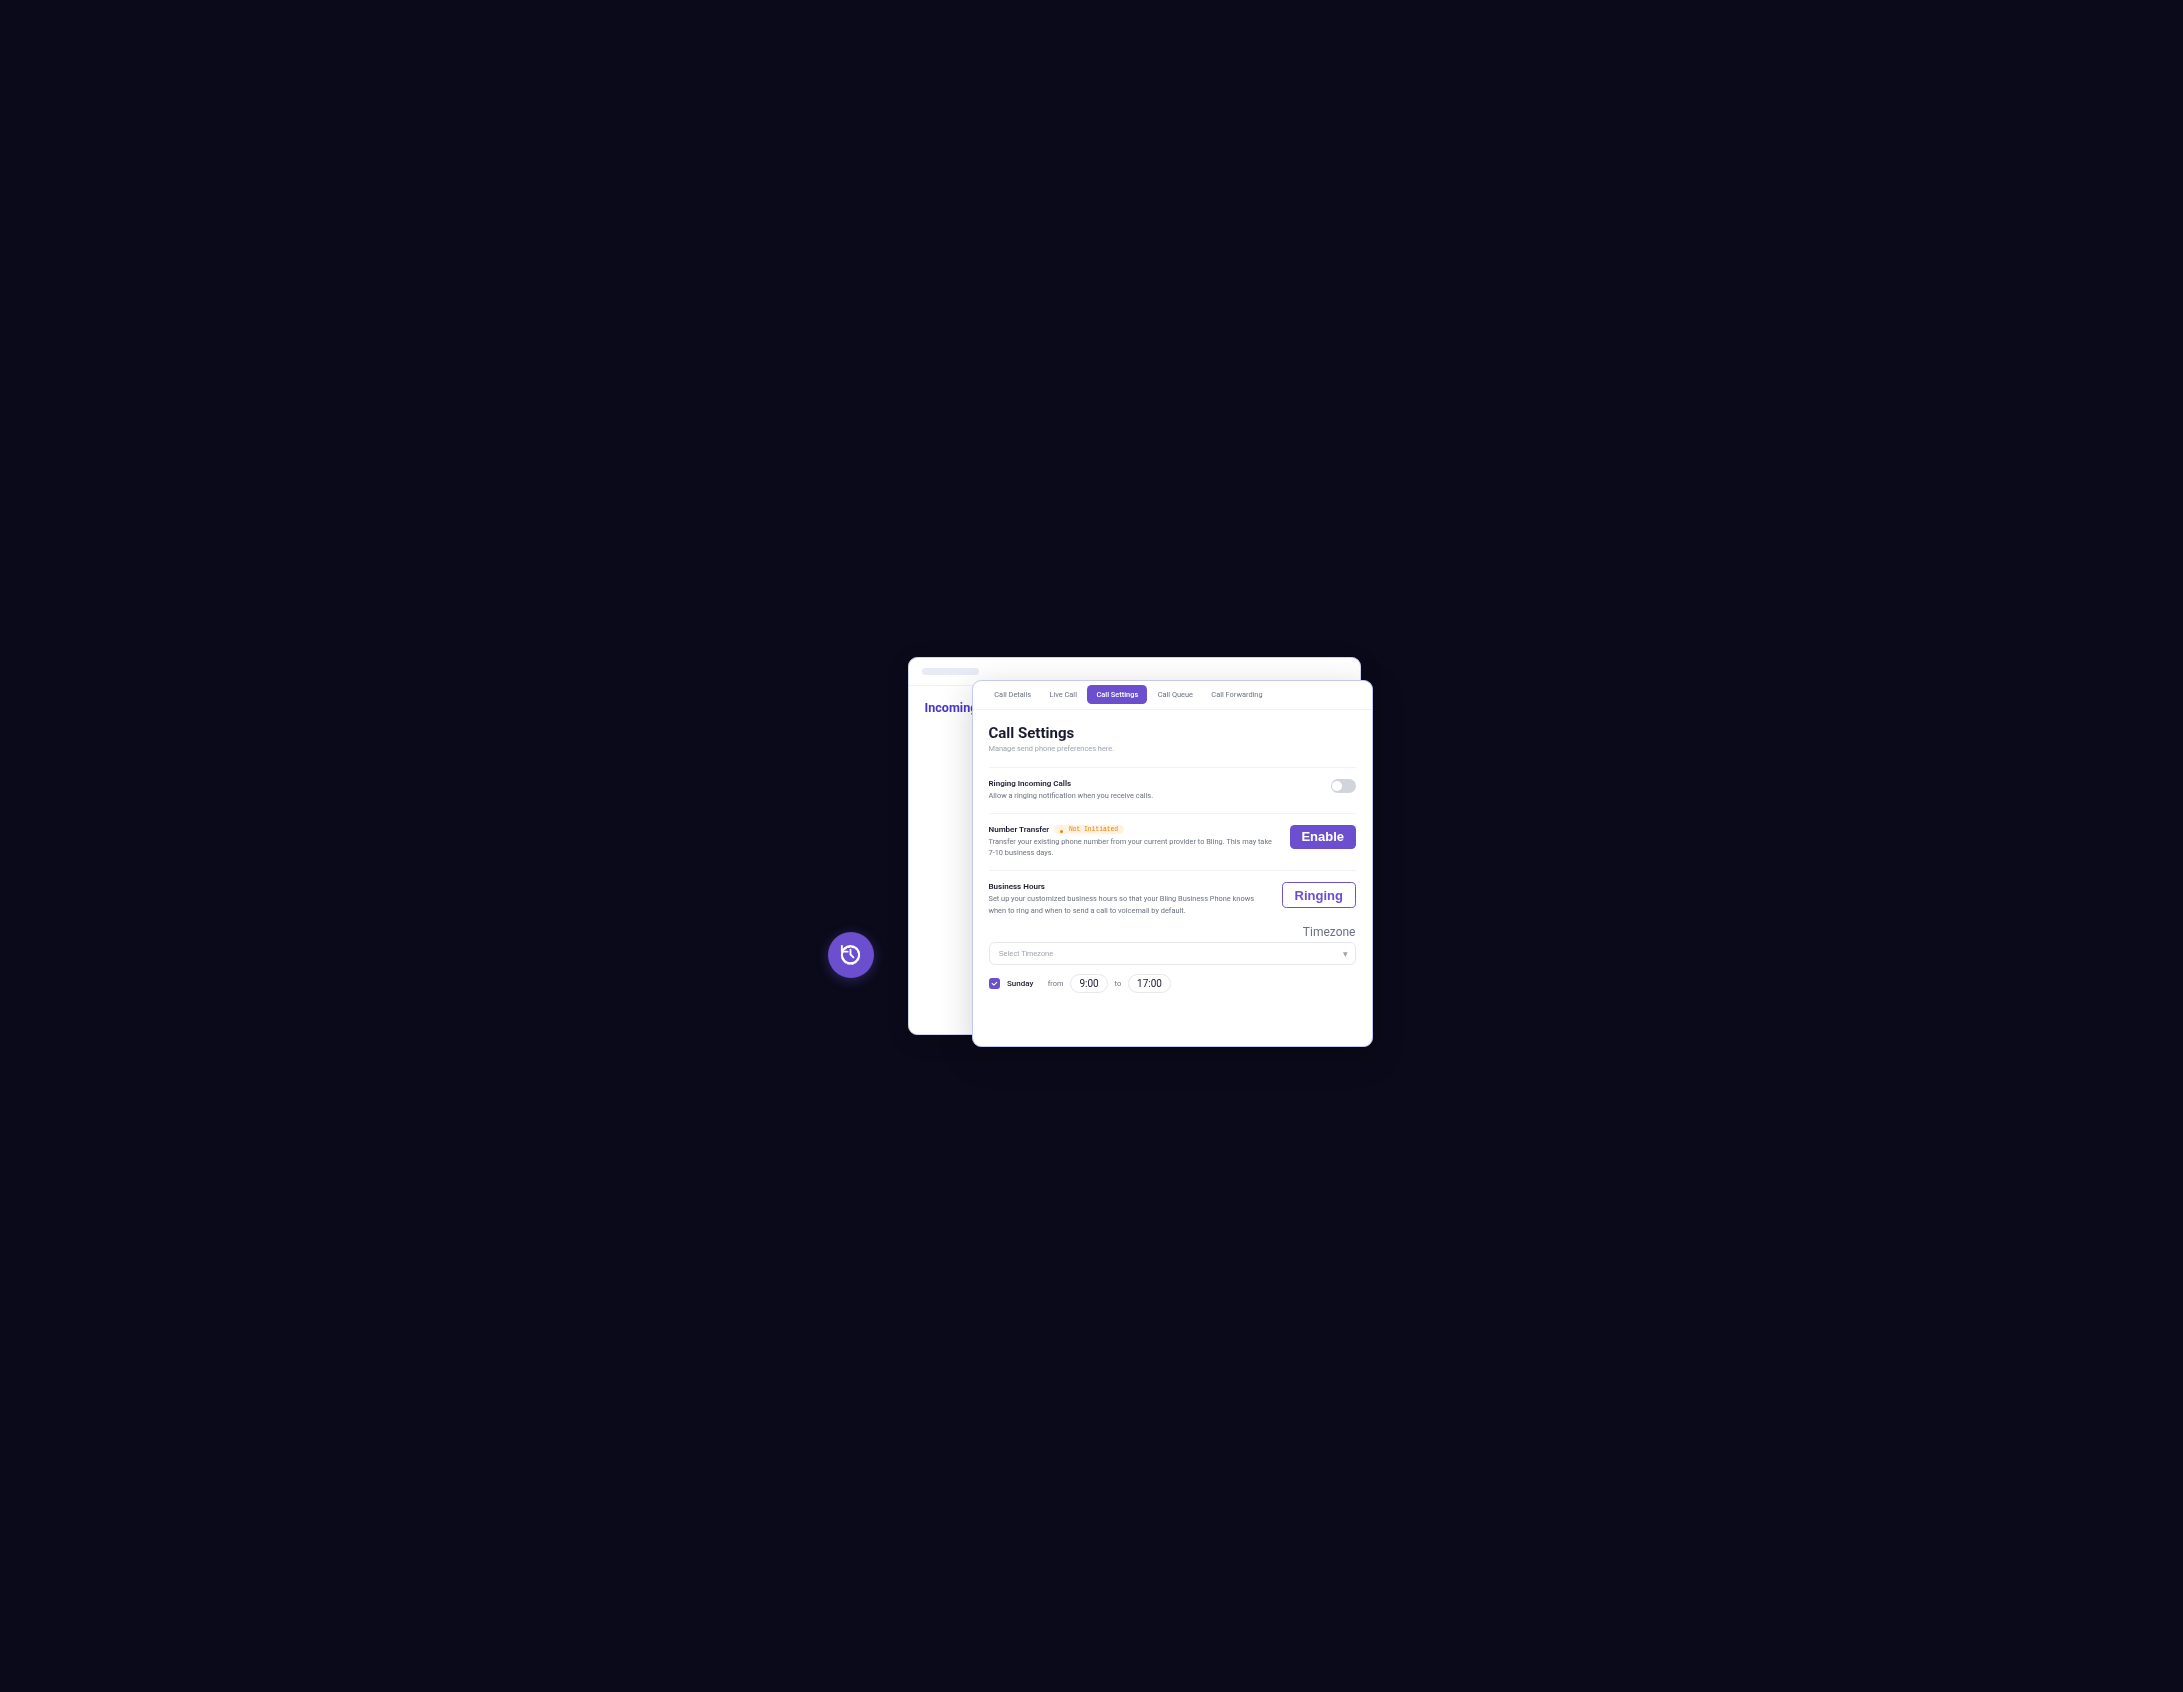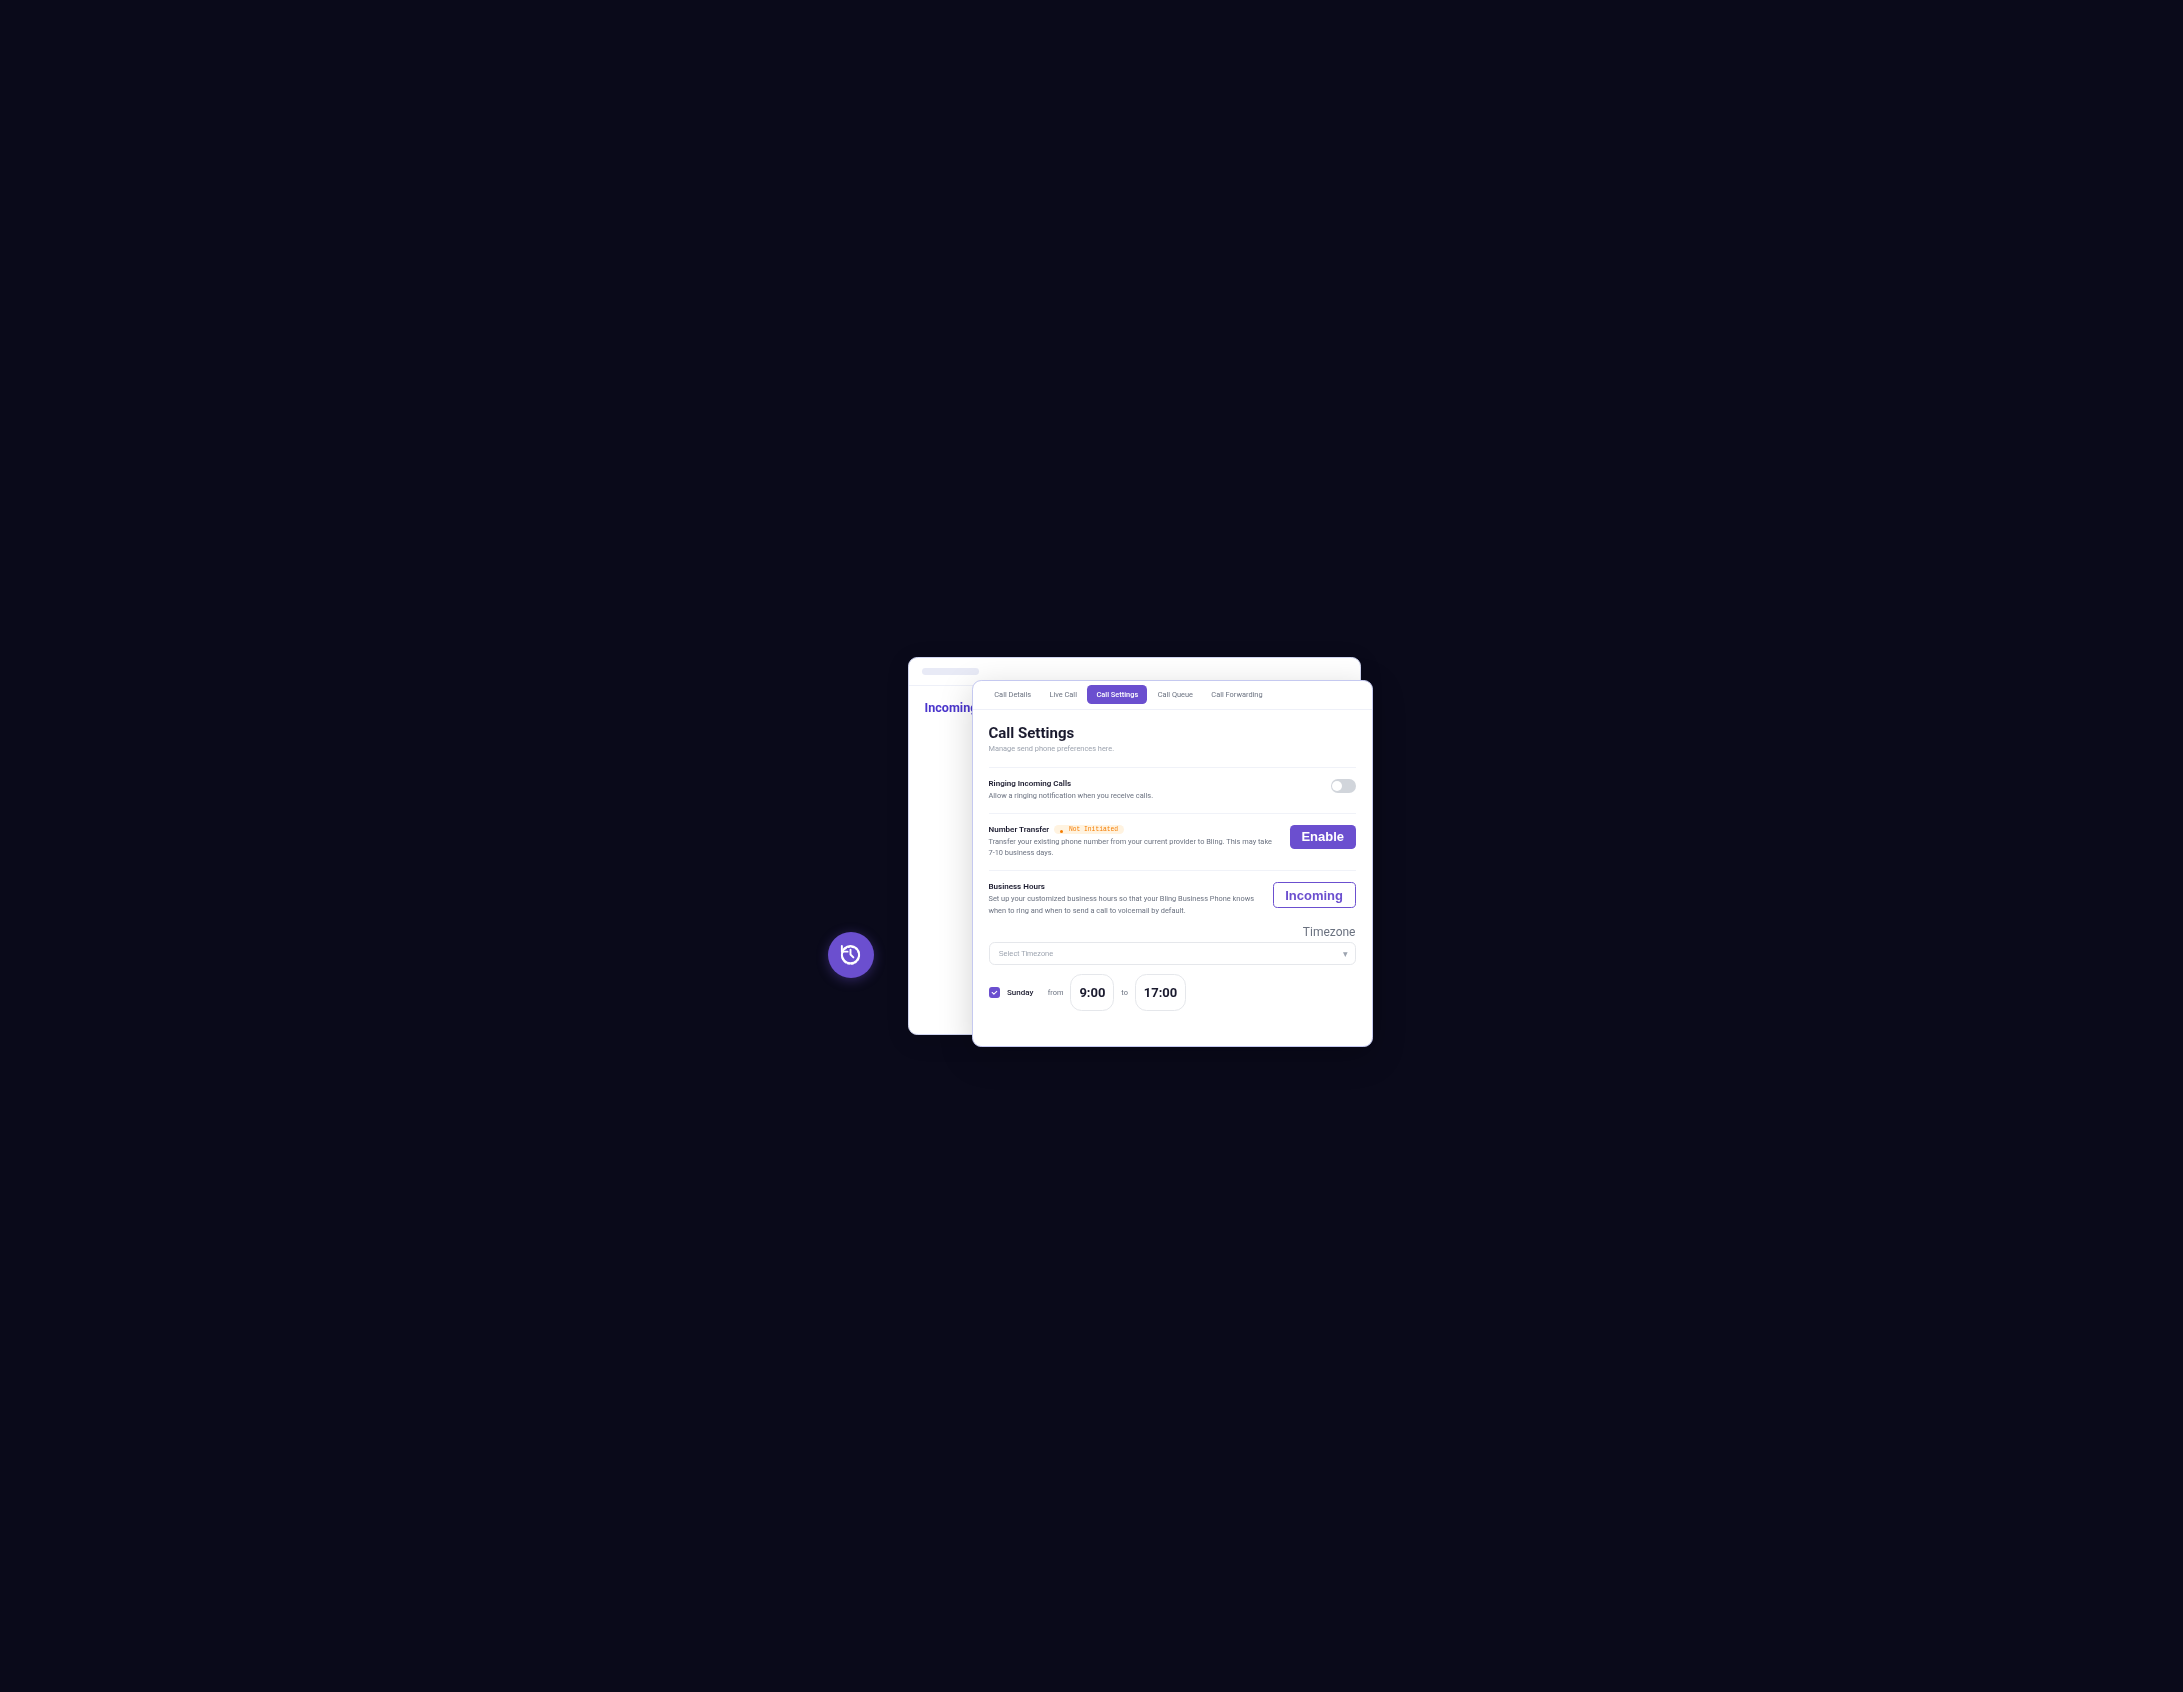--- a/index.html
+++ b/index.html
@@ -341,26 +341,26 @@
     }
 
     .day-label {
       font-size: 8px;
       color: #1a1a2e;
       font-weight: 500;
       min-width: 34px;
     }
 
     .time-pill {
-      padding: 10px 8px;
+      padding: 3px 8px;
       border: 0.9px solid #e5e7eb;
       border-radius: 11.5px;
-      font-size: 13px;
+      font-size: 10px;
       color: #1a1a2e;
-      font-weight: 700;
+      font-weight: 400;
     }
   </style>
 </head>
 <body>
 
 <div class="scene">
 
   <div class="clock-icon">
     <svg viewBox="0 0 24 24" fill="none" stroke="white" stroke-width="2" stroke-linecap="round" stroke-linejoin="round">
       <circle cx="12" cy="12" r="9"></circle>
@@ -423,21 +423,21 @@
       </div>
 
       <div class="divider"></div>
       <div class="setting-row">
         <div class="setting-info">
           <div class="setting-title">
             <span>Business Hours</span>
           </div>
           <p class="setting-desc">Set up your customized business hours so that your Bling Business Phone knows when to ring and when to send a call to voicemail by default.</p>
         </div>
-        <button class="btn btn-outline">Incoming</button>
+        <button class="btn btn-outline">Ringing</button>
       </div>
 
       <div style="margin-top: 9.2px;">
         <div class="section-label">Timezone</div>
         <div class="select-wrapper">
           <select class="select-field">
             <option value="">Select Timezone</option>
           </select>
           <span class="select-arrow">▾</span>
         </div>

